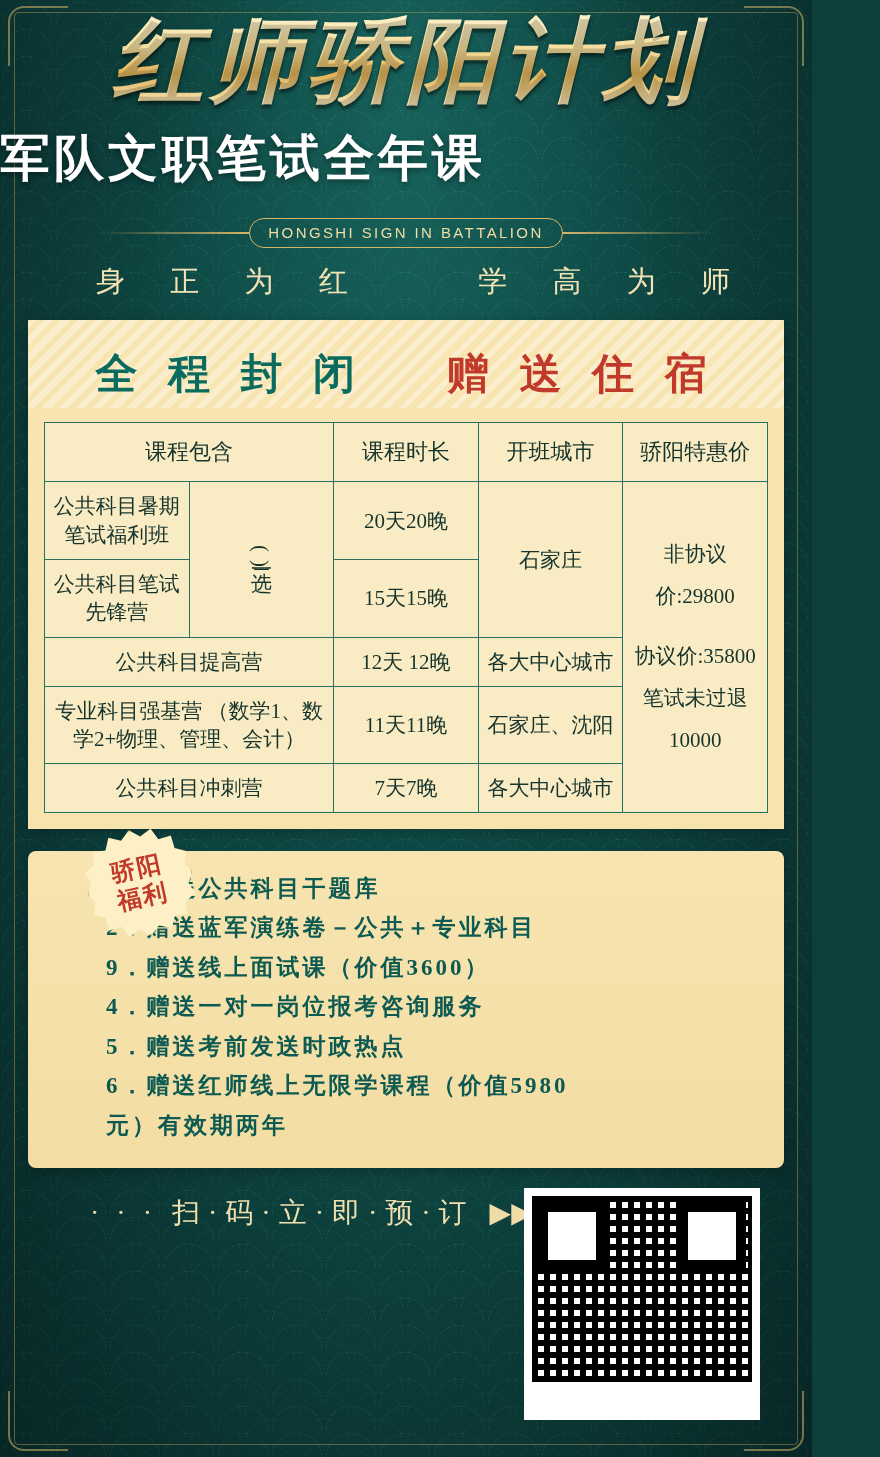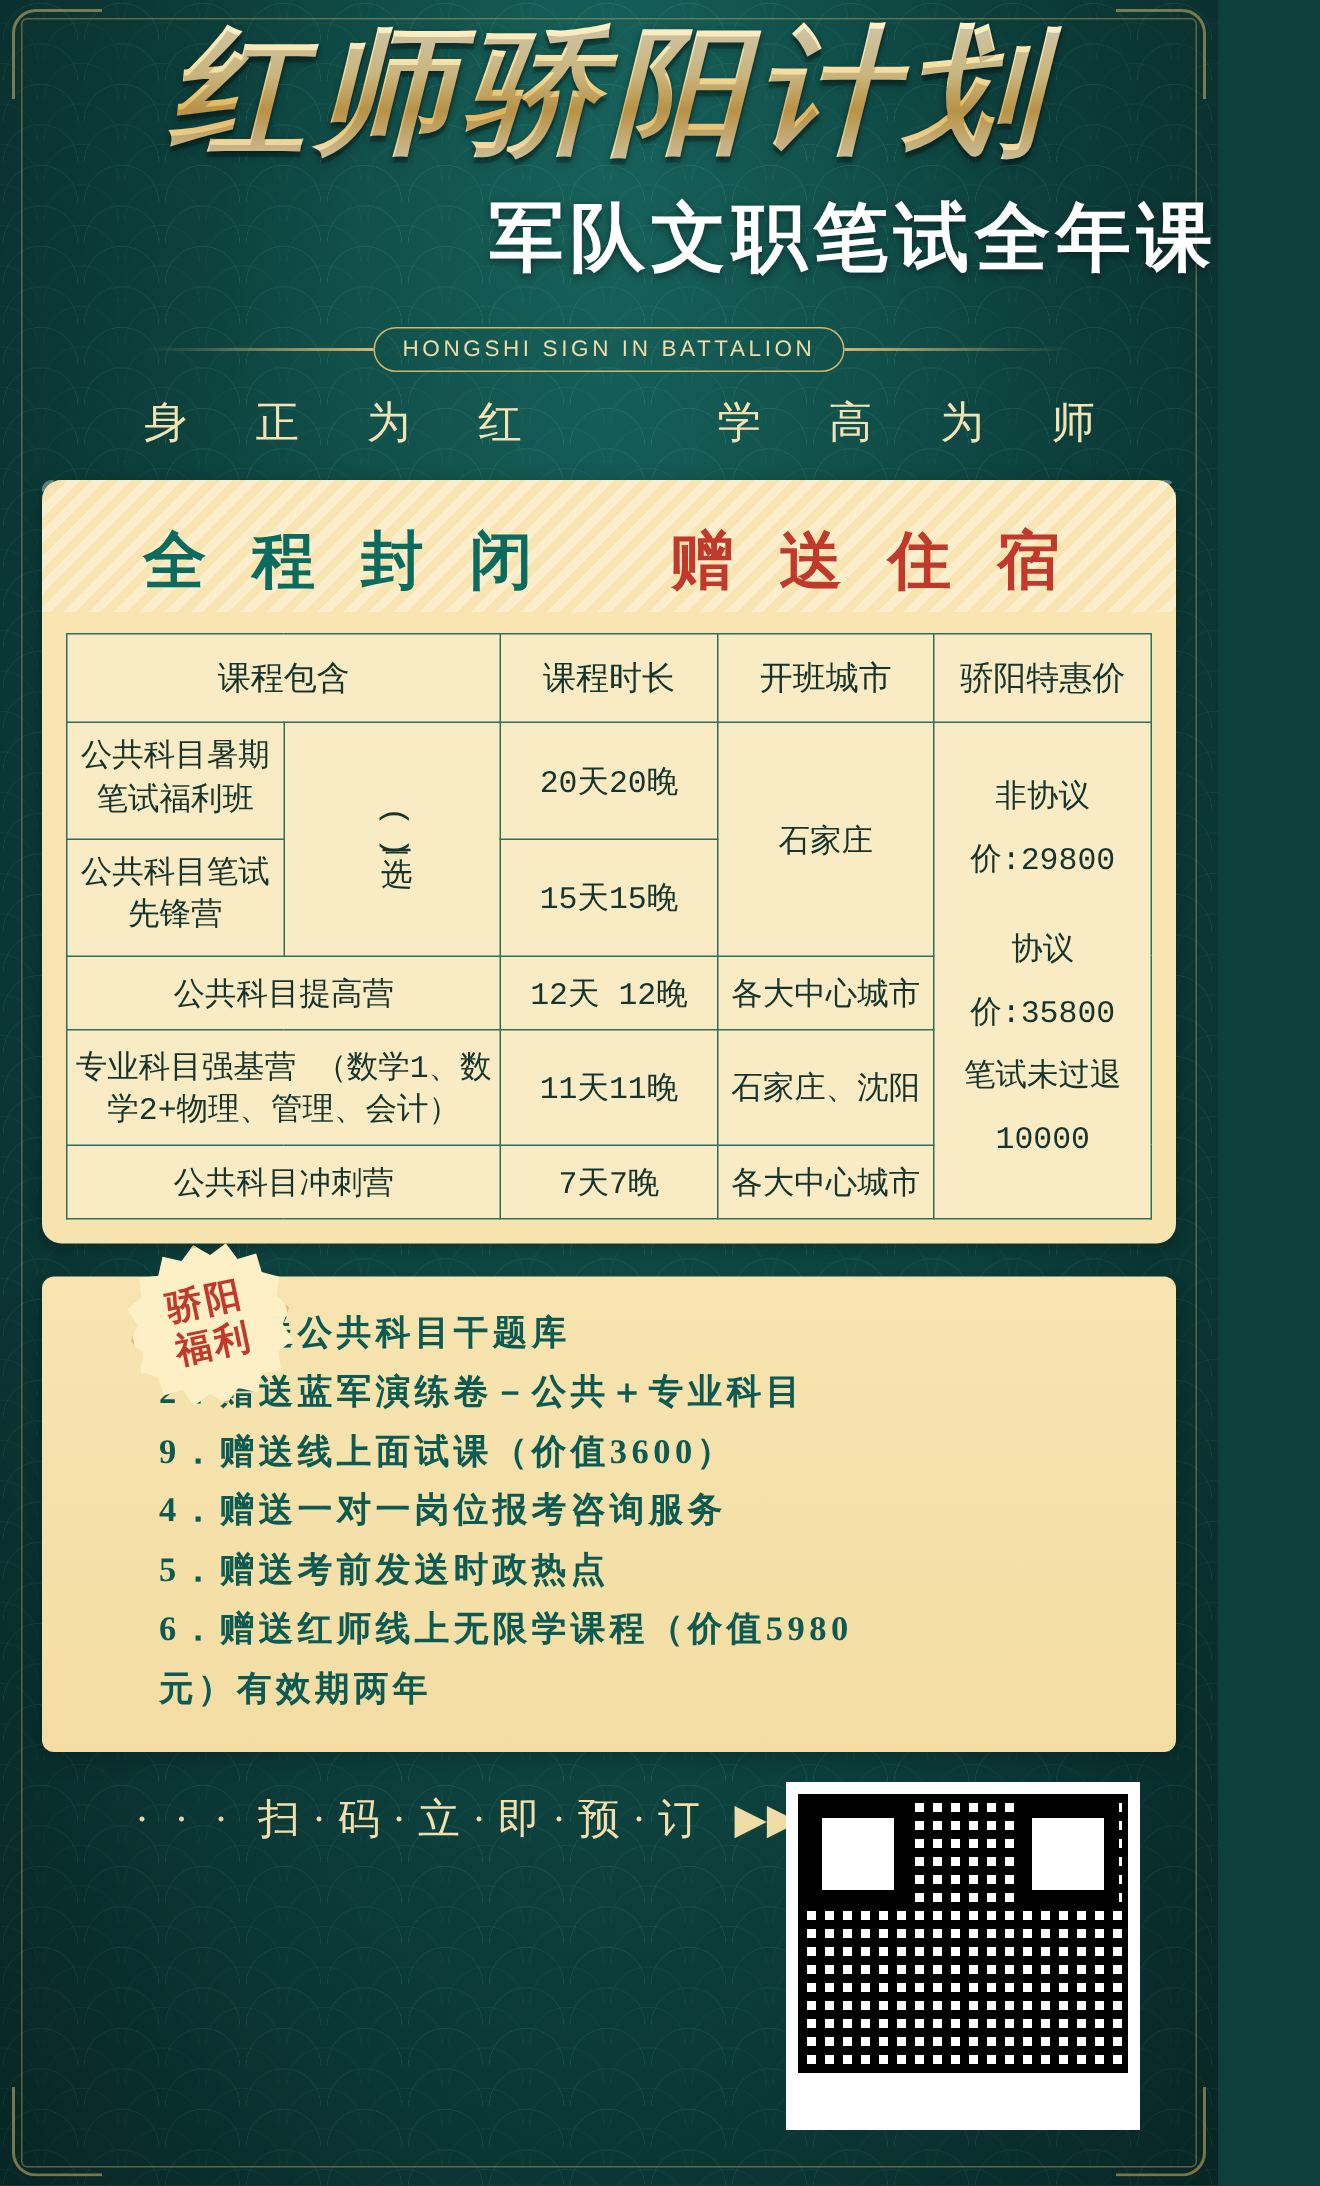--- a/index.html
+++ b/index.html
@@ -73,21 +73,21 @@
     letter-spacing: 6px;
     font-style: italic;
     background: linear-gradient(180deg, #fdf3cf 0%, #f5dd9b 38%, #e0b257 62%, #fbefc8 100%);
     -webkit-background-clip: text;
     background-clip: text;
     color: transparent;
     text-shadow: 0 4px 0 rgba(0,0,0,.18);
     filter: drop-shadow(0 2px 2px rgba(0,0,0,.45));
   }
   .sub-title {
-    text-align: right;
+    text-align: left;
     margin-top: 14px;
     font-size: 50px;
     font-weight: bold;
     color: #ffffff;
     letter-spacing: 4px;
     font-family: "Liberation Serif", "DejaVu Serif", serif;
     text-shadow: 0 2px 6px rgba(0,0,0,.45);
   }
   .en-row {
     display: flex;
@@ -135,21 +135,21 @@
     font-weight: bold;
     color: #0e4f48;
     letter-spacing: 1px;
     font-family: "Liberation Serif", "DejaVu Serif", serif;
   }
 
   
   .card {
     margin: 18px 28px 0;
     background: linear-gradient(180deg, #f8e5b2 0%, #f6e3ae 100%);
-    border-radius: 13px;
+    border-radius: 0;
     padding: 14px 16px 16px;
     position: relative;
     box-shadow: 0 4px 14px rgba(0,0,0,.28);
   }
   .card::before {
     content: "";
     position: absolute;
     left: 0; right: 0; top: 0; height: 88px;
     background: repeating-linear-gradient(135deg, rgba(255,255,255,.35) 0 6px, rgba(255,255,255,0) 6px 12px);
     border-radius: 6px 6px 0 0;
@@ -173,21 +173,21 @@
     border-collapse: collapse;
     background: #f9ecc4;
     table-layout: fixed;
   }
   table.course th, table.course td {
     border: 1.5px solid #2b6f5f;
     text-align: center;
     color: #16332c;
     font-size: 21px;
     padding: 10px 4px;
-    font-family: Liberation Mono, monospace;
+    font-family: Liberation Serif, serif;
   }
   table.course th { font-size: 22px; font-weight: normal; padding: 14px 4px; }
   td.two-line span { display: block; line-height: 1.35; }
   td.pick {
     width: 30px;
     font-size: 15px;
     color: #c0392b;
     padding: 0;
     letter-spacing: 1px;
   }

